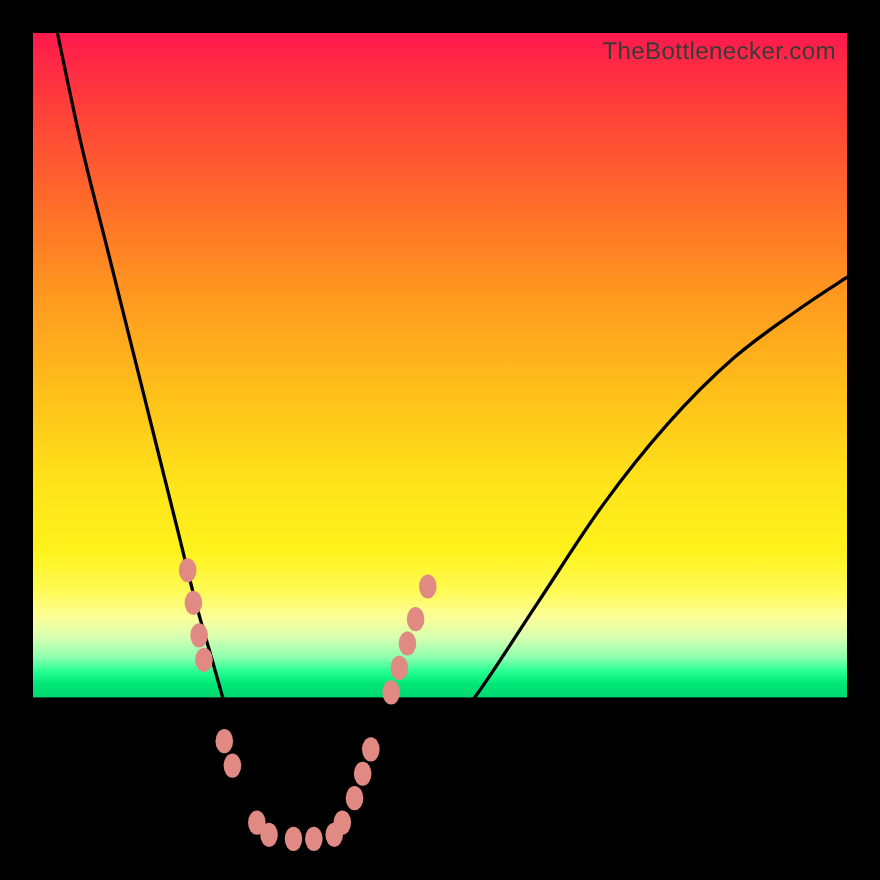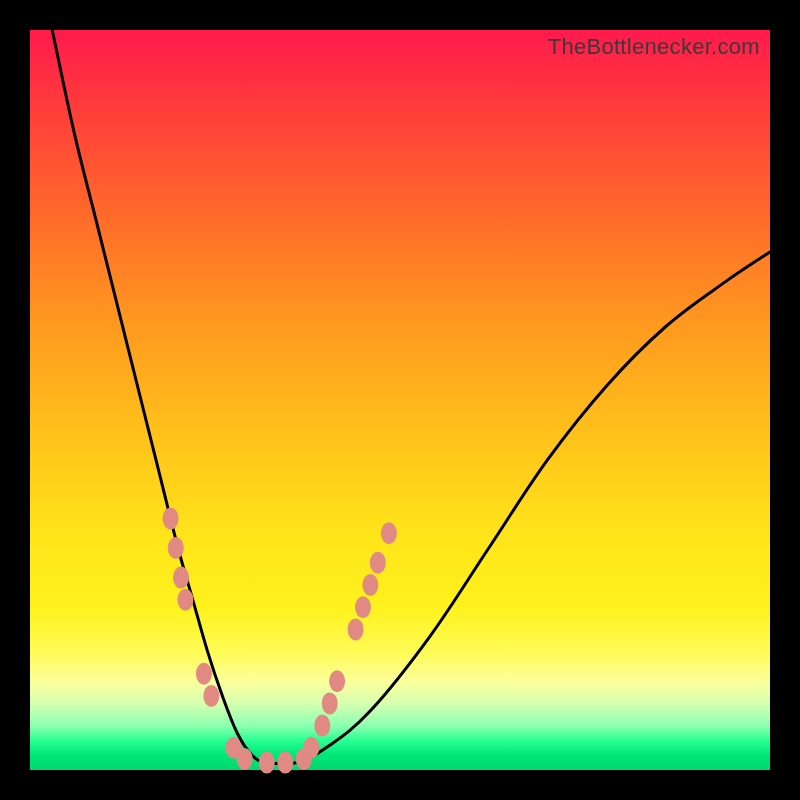--- a/index.html
+++ b/index.html
@@ -15,21 +15,21 @@
     position: relative;
     width: 800px;
     height: 800px;
     background: #000;
   }
   .plot-area {
     position: absolute;
     left: 30px;
     top: 30px;
     width: 740px;
-    height: 740px;
+    height: 604px;
     background: linear-gradient(to bottom,
       #ff1a4d 0%,
       #ff3b3b 10%,
       #ff6a2a 25%,
       #ff9a1f 40%,
       #ffc21a 55%,
       #ffe41a 68%,
       #fff21c 78%,
       #fffb55 84%,
       #fbff9a 88%,

